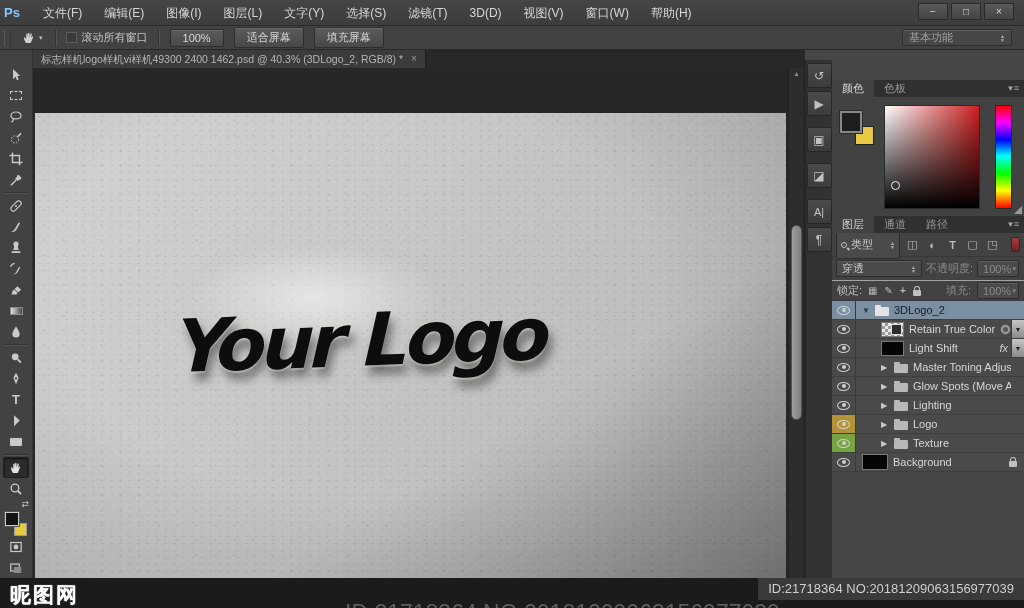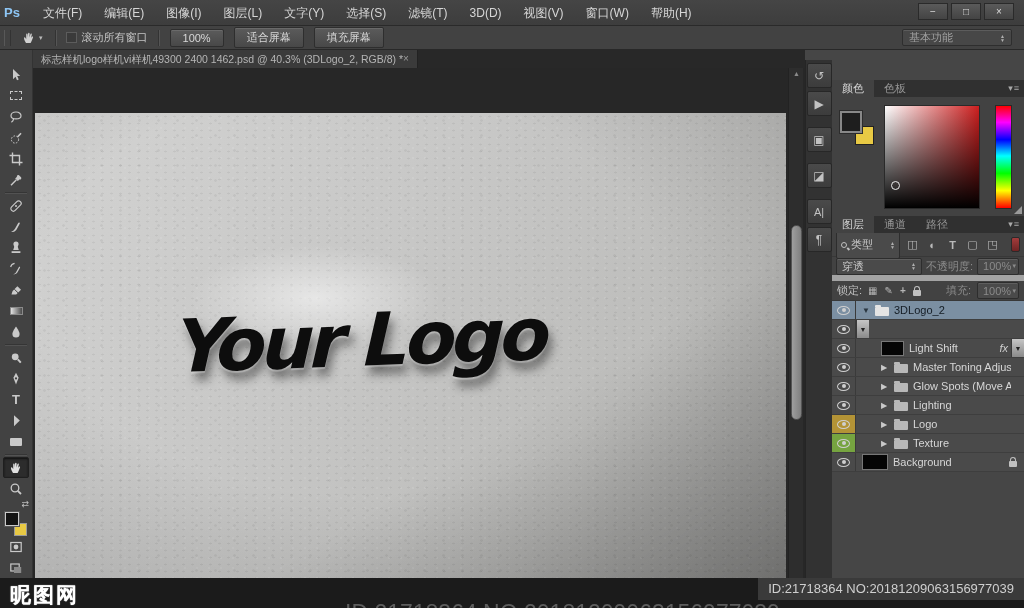--- a/index.html
+++ b/index.html
@@ -31,21 +31,21 @@
   .workspace { position:absolute; right:12px; top:3px; width:110px; height:17px; background:#474747;
     border:1px solid #2e2e2e; border-radius:2px; color:#9f9f9f; font-size:11px;
     display:flex; align-items:center; justify-content:space-between; padding:0 6px;
     box-shadow:inset 0 1px 0 #5c5c5c; }
   .updown { display:inline-flex; flex-direction:column; font-size:5px; line-height:4px; color:#b0b0b0; }
 
   
   .tabbar { position:absolute; left:33px; top:50px; width:772px; height:18px; background:#282828; }
   .tab { position:absolute; left:0; top:0; height:18px; padding:0 8px; background:#3b3b3b;
     border-right:1px solid #222; color:#b5b5b5; font-size:10.5px; line-height:18px;
-    display:flex; align-items:center; }
+    display:flex; align-items:center; gap:8px; }
   .tab-close { color:#9a9a9a; font-size:10px; }
 
   
   .toolbar { position:absolute; left:0; top:50px; width:33px; height:528px; background:#424242;
     border-right:1px solid #333; display:flex; flex-direction:column; align-items:center;
     padding-top:14px; overflow:hidden; }
   .tool { width:26px; height:21px; display:flex; align-items:center; justify-content:center;
     color:#c9c9c9; font-size:12px; }
   .tool.selected { background:#2c2c2c; border:1px solid #1f1f1f; border-radius:2px; box-shadow:inset 0 1px 2px #111; }
   .tool svg { display:block; }
@@ -114,21 +114,21 @@
 
   .filter-row { height:24px; display:flex; align-items:center; padding:0 4px; gap:5px; border-bottom:1px solid #383838; }
   .kind-select { width:64px; height:29px; background:#4a4a4a; border:1px solid #2d2d2d; border-radius:2px;
     color:#c9c9c9; font-size:11px; display:flex; align-items:center; gap:4px; padding:0 4px;
     box-shadow:inset 0 1px 0 #5e5e5e; }
   .mag { width:6px; height:6px; border:1.5px solid #c0c0c0; border-radius:50%; position:relative; flex:none; }
   .mag::after { content:""; position:absolute; left:5px; top:5px; width:3px; height:1.5px; background:#c0c0c0; transform:rotate(45deg); }
   .ficon { color:#b9b9b9; font-size:11px; width:15px; text-align:center; }
   .ftoggle { margin-left:auto; width:9px; height:15px; border-radius:2px; background:linear-gradient(#a33c3c,#6e2424); border:1px solid #2a2a2a; }
 
-  .blend-row { height:24px; display:flex; align-items:center; padding:0 4px; gap:4px; border-bottom:6px solid #a3a3a3;
+  .blend-row { height:24px; display:flex; align-items:center; padding:0 4px; gap:4px; border-bottom:1px solid #a3a3a3;
     color:#c3c3c3; font-size:11px; }
   .select { height:17px; background:#4a4a4a; border:1px solid #2d2d2d; border-radius:2px;
     display:flex; align-items:center; justify-content:space-between; padding:0 5px; box-shadow:inset 0 1px 0 #5e5e5e; }
   .sel-blend { width:86px; }
   .dim { color:#8a8a8a; }
   .sel-small { width:42px; color:#8a8a8a; }
 
   .lock-row { height:20px; display:flex; align-items:center; padding:0 5px; gap:6px; border-bottom:1px solid #383838;
     color:#c3c3c3; font-size:11px; }
   .lockicons { display:flex; gap:7px; color:#b5b5b5; font-size:10px; align-items:center; }
@@ -472,20 +472,26 @@
           <span class="folder"></span>
           <span>3DLogo_2</span>
         </div>
         <div class="rcell"></div>
       </div>
 
       <div class="lrow">
         <div class="eyecell">
             <span class="eye"></span>
           </div>
+        <div class="lmain">
+          <span class="indent"></span>
+          <span class="thumb checker"></span>
+          <span>Retain True Color</span>
+          <span class="circ-badge"></span>
+        </div>
         <div class="rcell btn">▼</div>
       </div>
 
       <div class="lrow">
         <div class="eyecell">
             <span class="eye"></span>
           </div>
         <div class="lmain">
           <span class="indent"></span>
           <span class="thumb blackthumb"></span>

